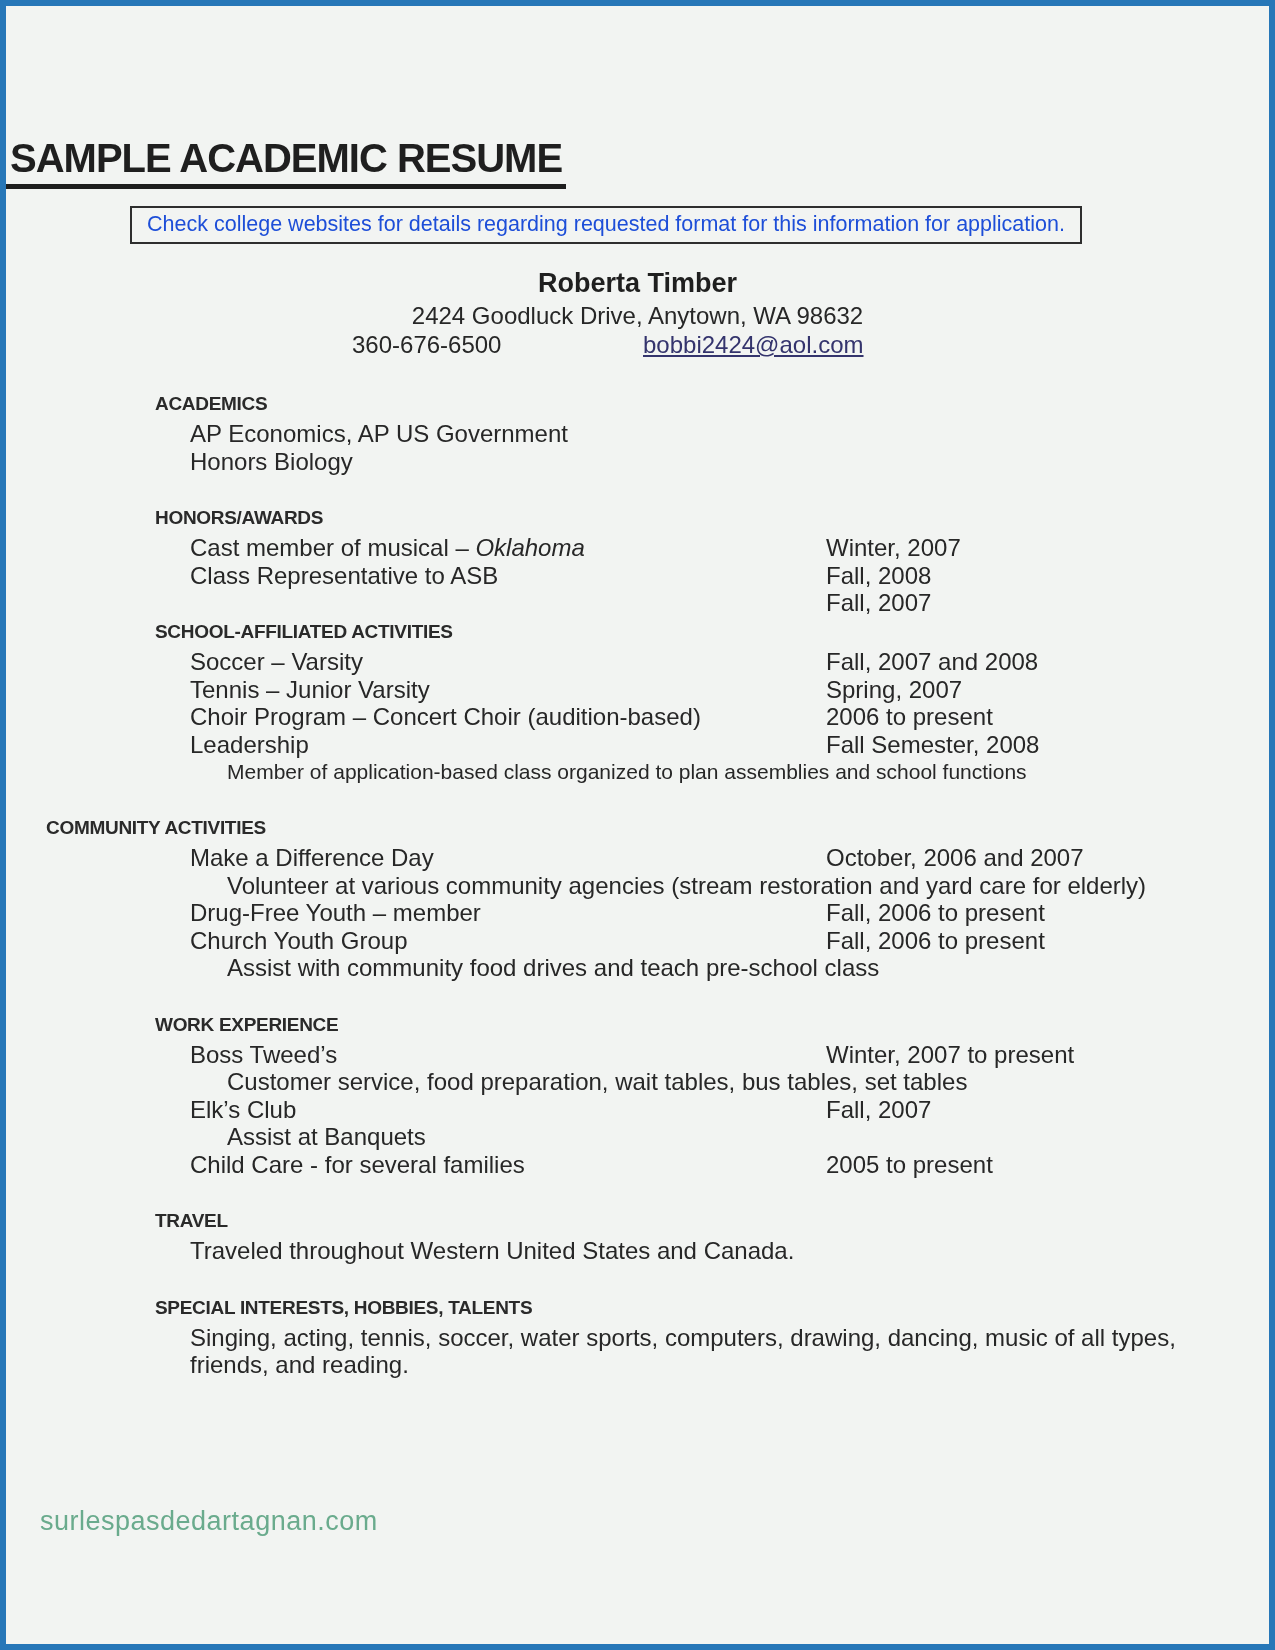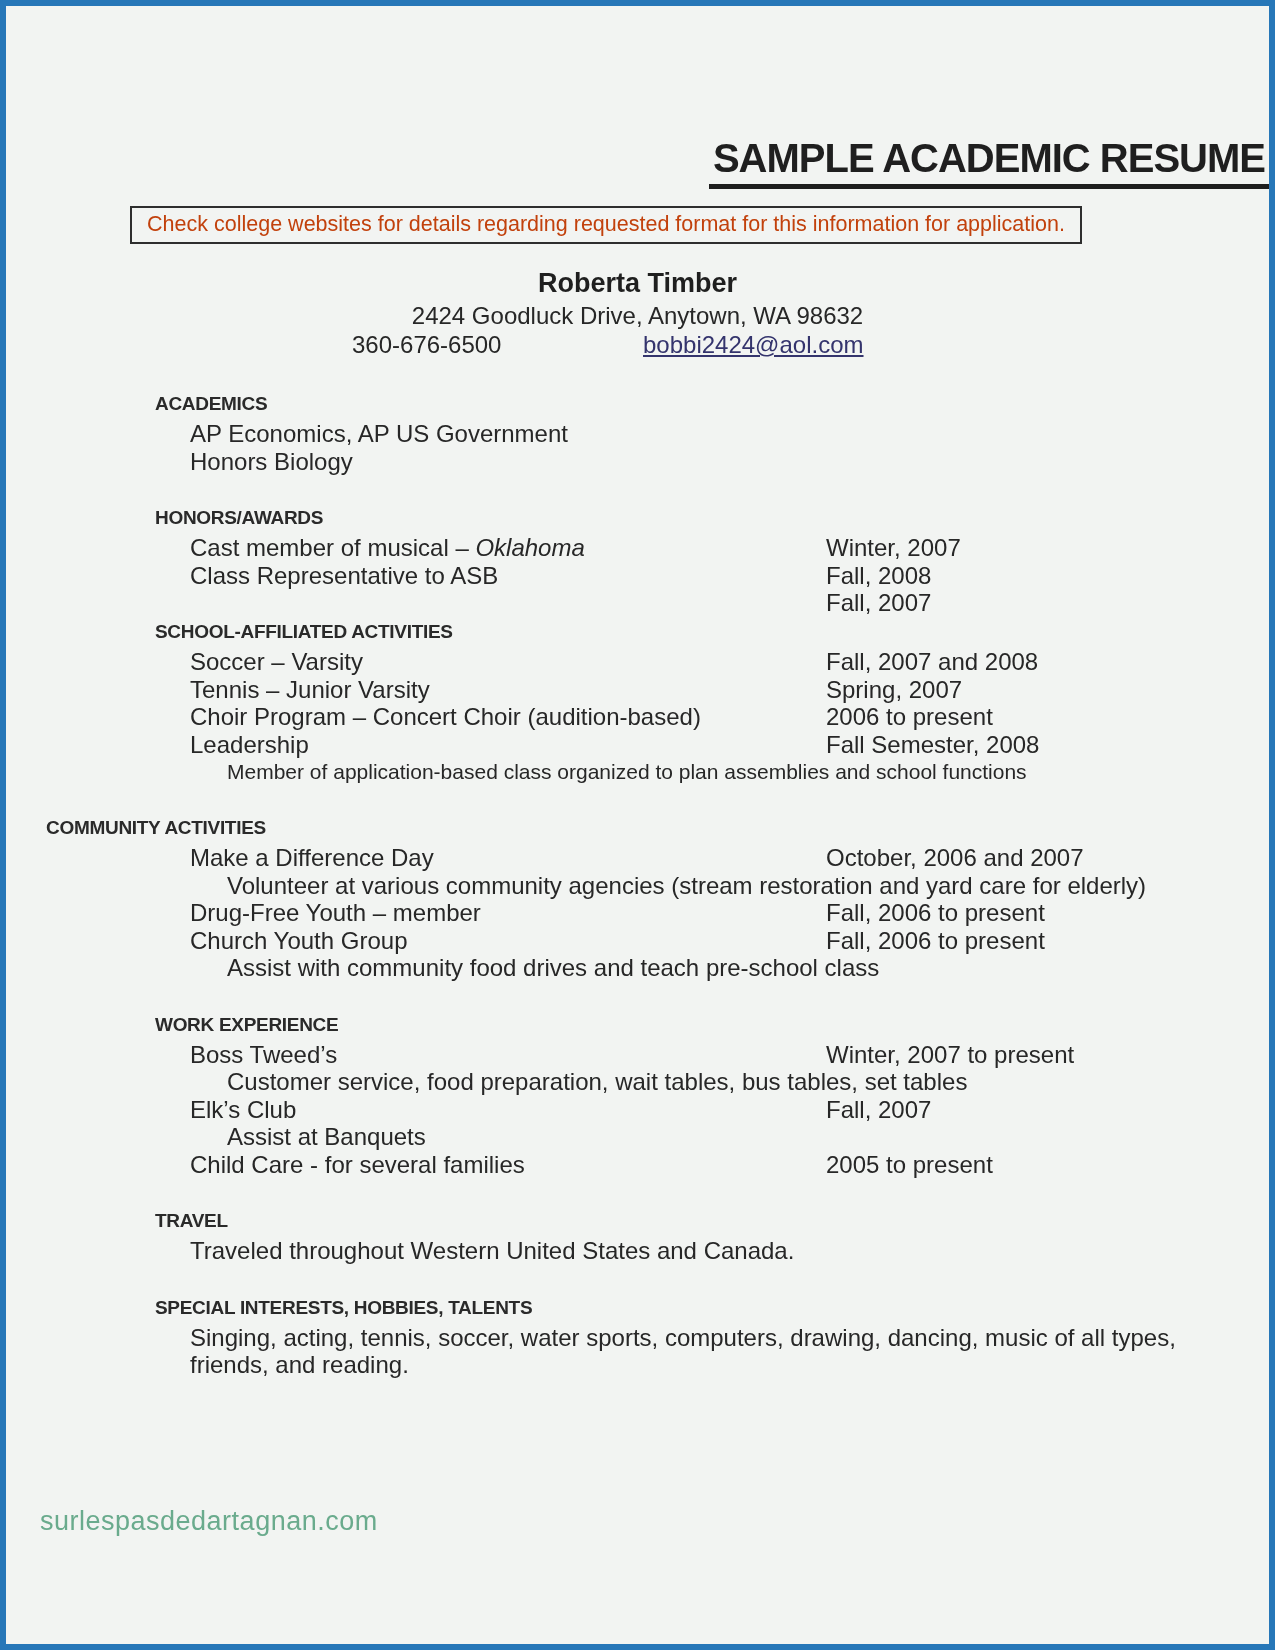--- a/index.html
+++ b/index.html
@@ -10,41 +10,41 @@
     width: 1275px;
     height: 1650px;
     box-sizing: border-box;
     border: 6px solid var(--border_blue, #2777b8);
     background: var(--page_bg, #f2f4f2);
     font-family: "Liberation Sans", sans-serif;
     color: var(--ink, #272727);
     overflow: hidden;
   }
 
-  .title-wrap { margin-top: 130px; text-align: right; padding-left: 43px; }
+  .title-wrap { margin-top: 130px; text-align: left; }
   .page-title {
     display: inline-block;
     font-size: 40px;
     font-weight: 700;
     letter-spacing: -1px;
     padding: 0 4px 3px 4px;
     border-bottom: 5px solid #1e1e1e;
     color: #1f1f1f;
   }
 
   .note-box {
     box-sizing: border-box;
     width: 952px;
     margin: 17px 0 0 124px;
     border: 2px solid #2e2e2e;
     text-align: center;
     font-size: 21.5px;
     line-height: 25px;
     padding: 4px 8px 5px 8px;
-    color: #c2410c;
+    color: #1d4ed8;
   }
 
   .name { margin-top: 24px; text-align: center; font-size: 27px; font-weight: 700; color: #1f1f1f; }
   .address { margin-top: 3px; text-align: center; font-size: 24px; }
   .contact-row { position: relative; height: 30px; margin-top: 1px; font-size: 24px; }
   .phone { position: absolute; left: 346px; top: 0; }
   .email {
     position: absolute; left: 637px; top: 0;
     color: var(--email_blue, #34346d);
     text-decoration: underline;

